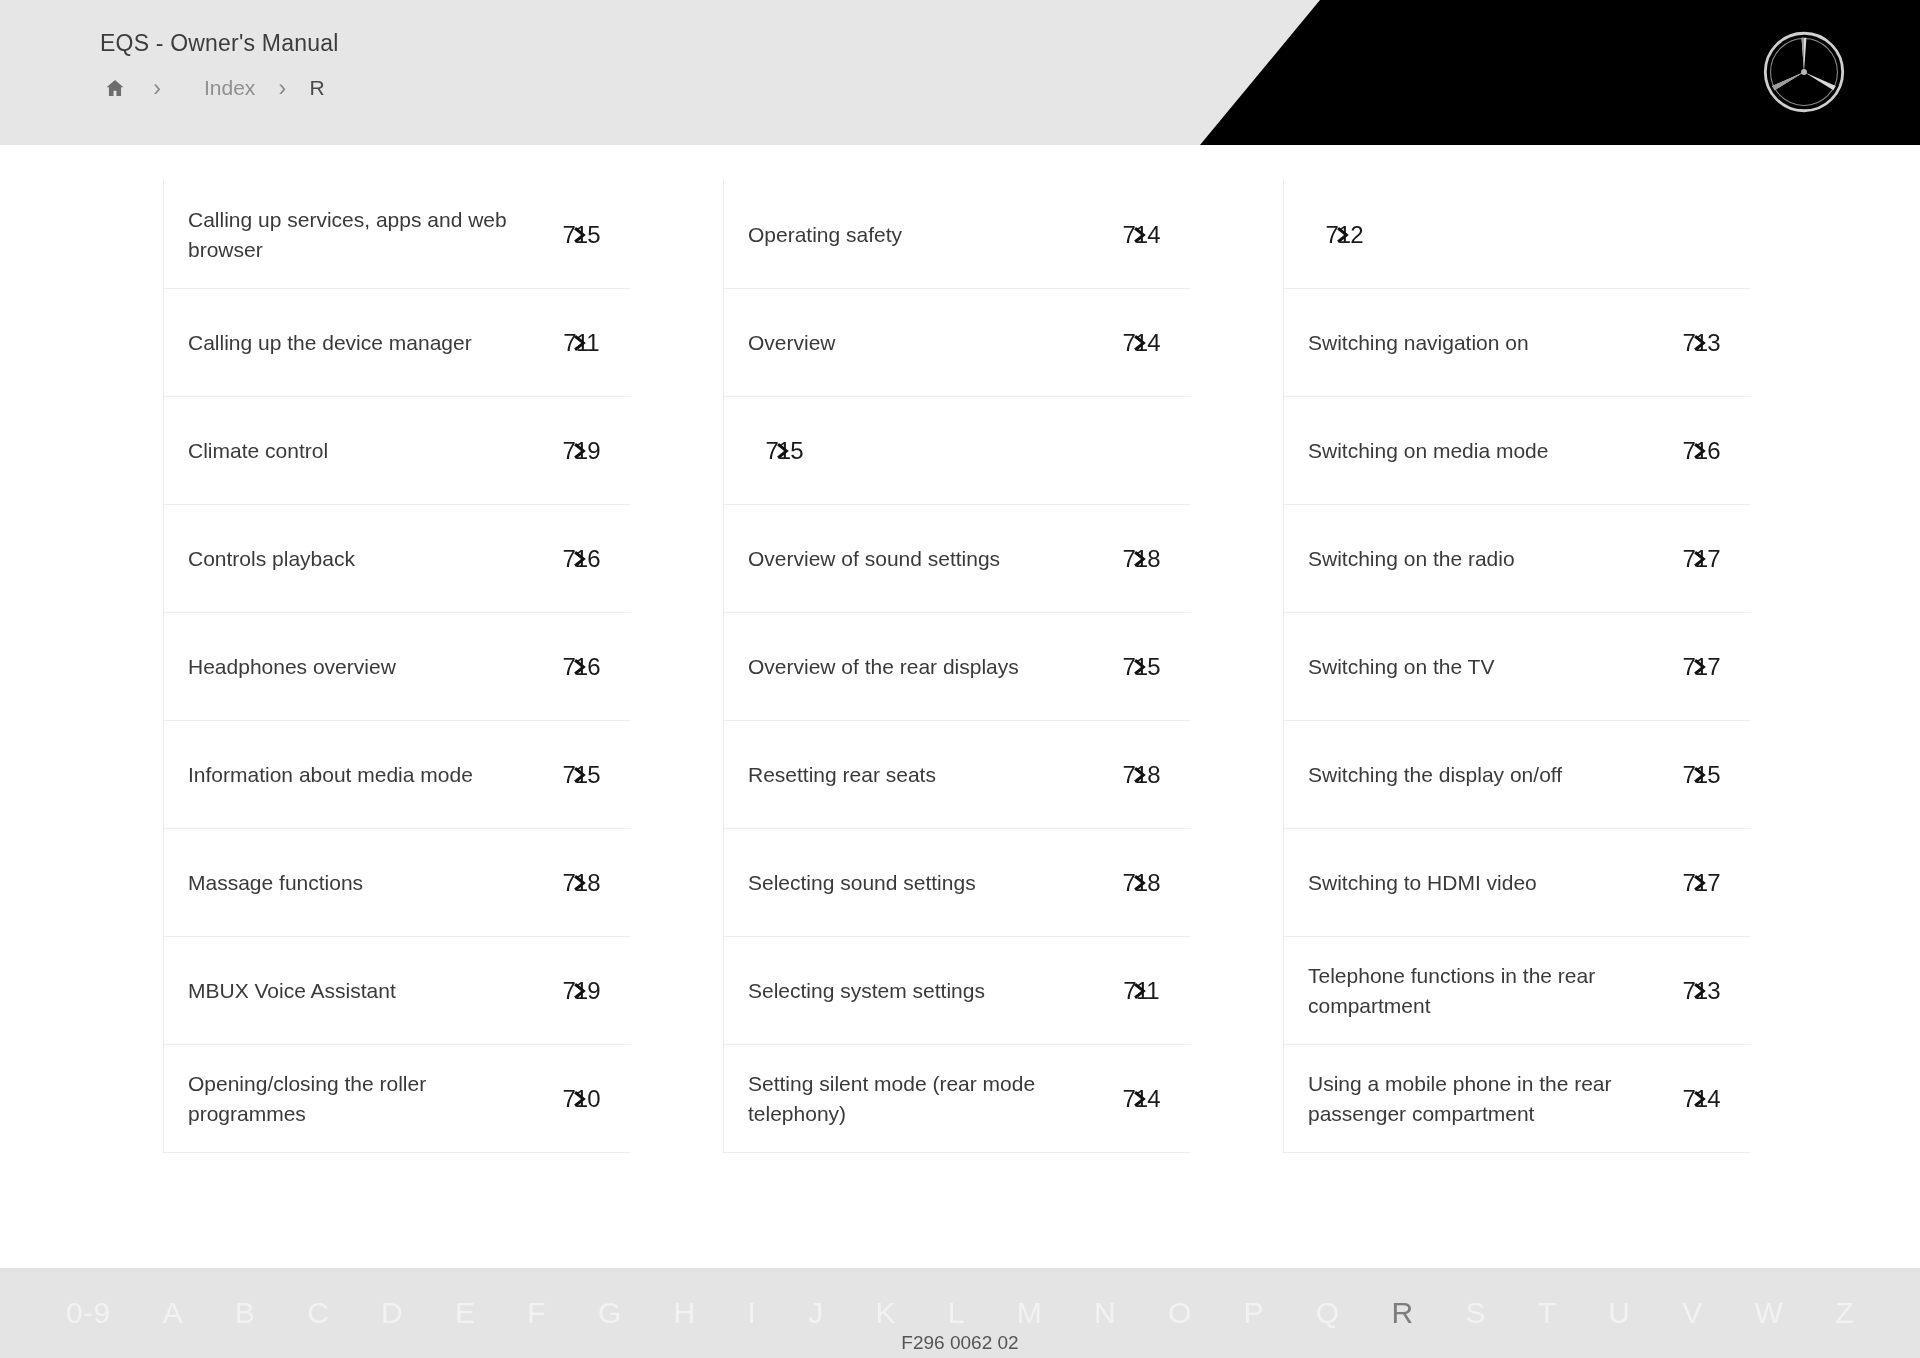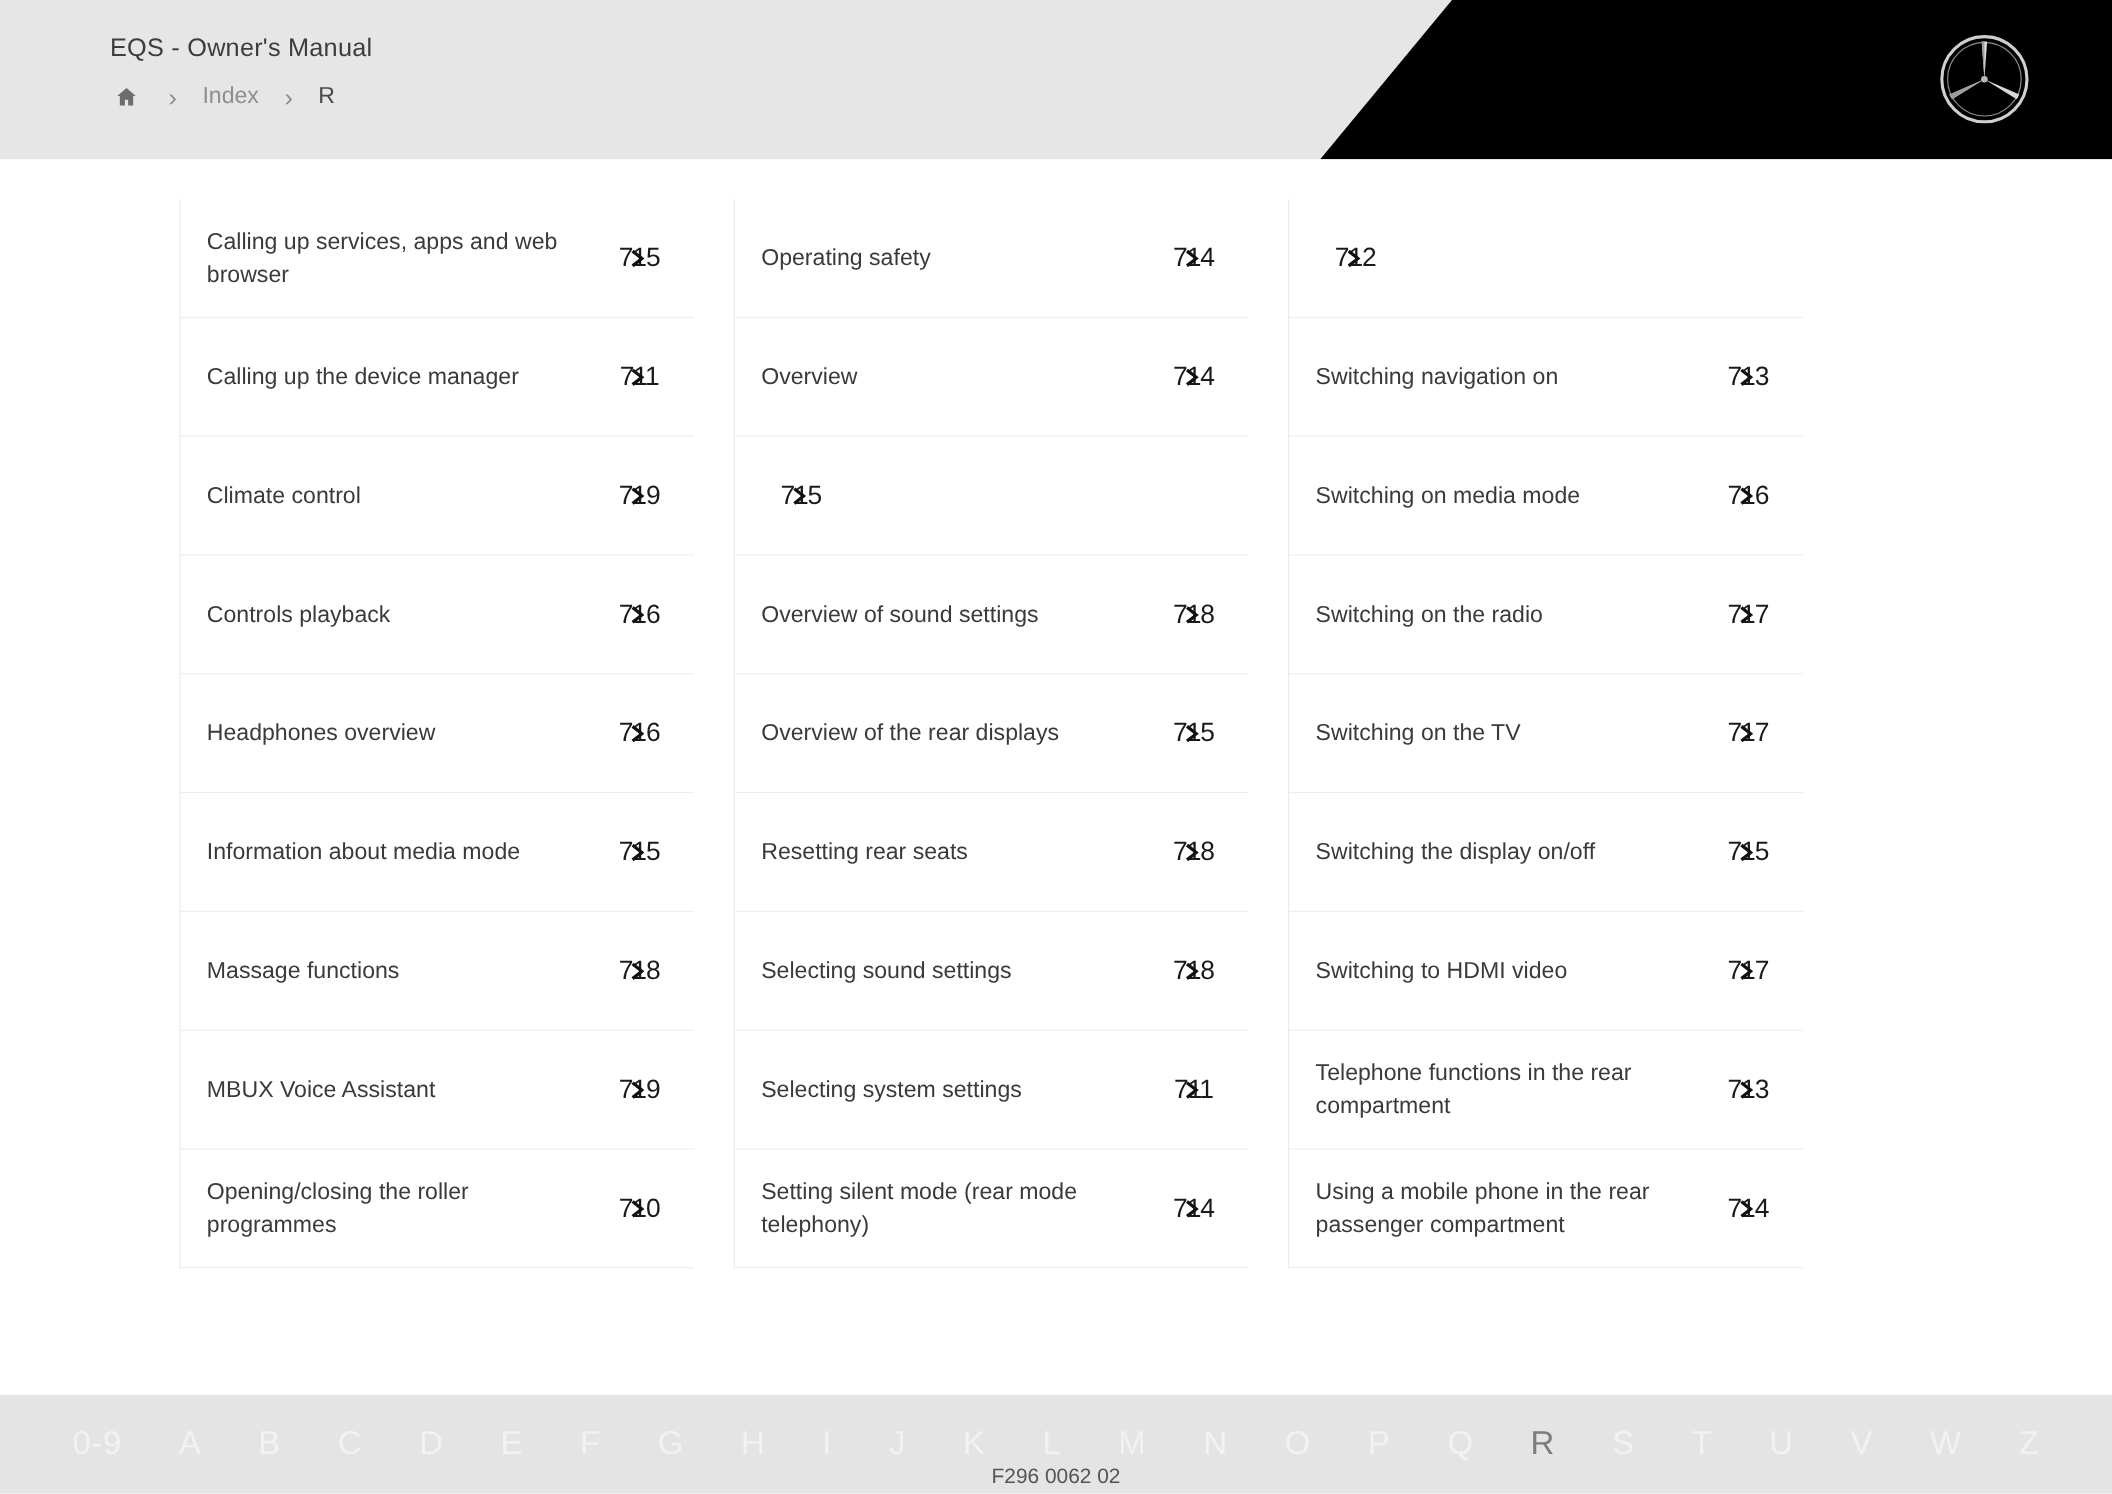--- a/index.html
+++ b/index.html
@@ -86,20 +86,21 @@
     justify-content: center;
     color: #8a8a8a;
     font-size: 23px;
     line-height: 1;
   }
 
   .crumb-link {
     font-size: 21px;
     color: #8f8f8f;
     white-space: nowrap;
+    margin-left: 20px;
   }
 
   .crumb-current {
     font-size: 21px;
     color: #4a4a4a;
     white-space: nowrap;
   }
 
   
   .main {
@@ -107,21 +108,21 @@
     position: relative;
     background: #ffffff;
     padding: 36px 0 0 0;
   }
 
   .columns {
     display: flex;
     align-items: flex-start;
     justify-content: flex-start;
     padding-left: 163px;
-    gap: 36px;
+    gap: 92px;
   }
 
   .column {
     width: 468px;
     border-left: 1px solid #e9e9e9;
     padding-left: 0px;
   }
 
   .index-entry {
     display: flex;

